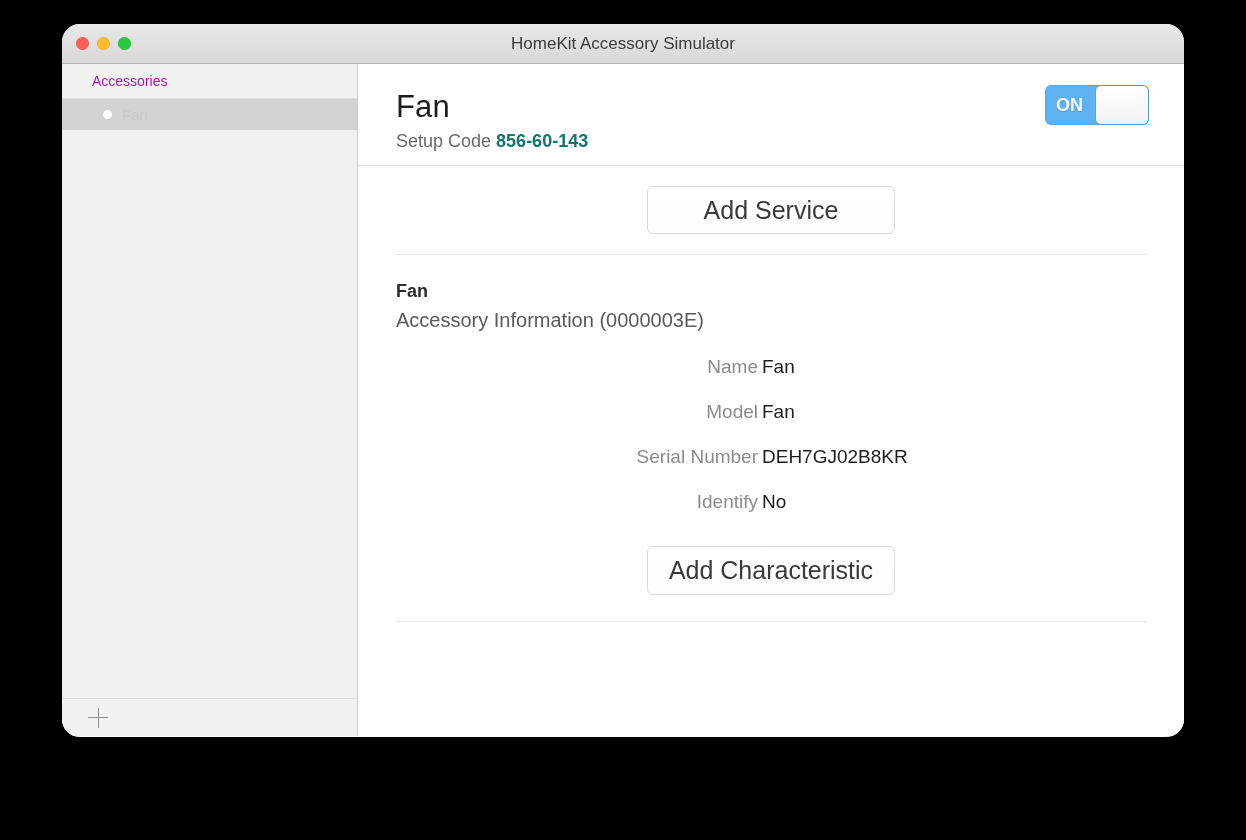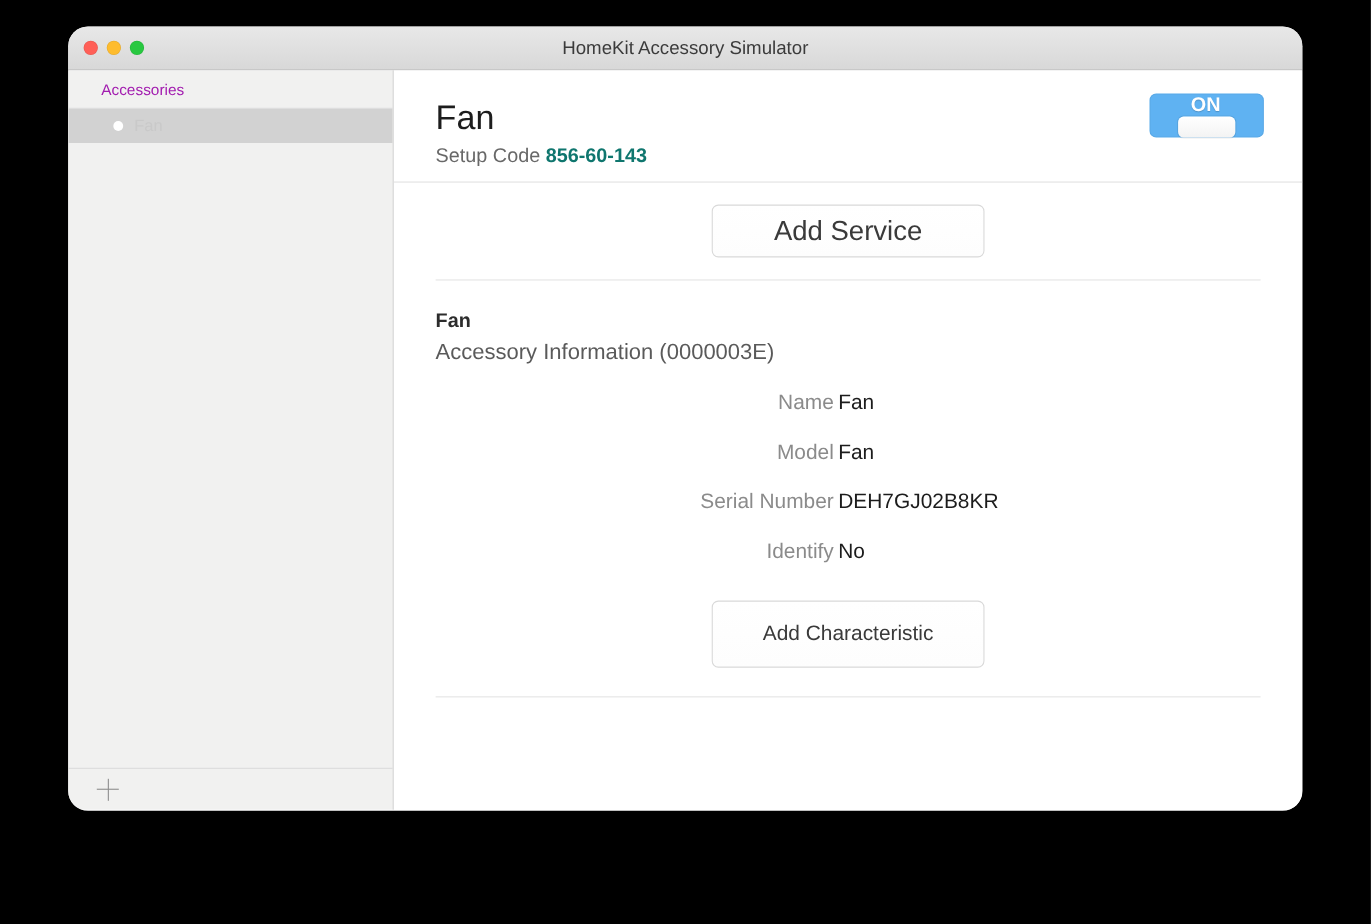--- a/index.html
+++ b/index.html
@@ -99,21 +99,20 @@
   .acc-setup { margin-top:6px; font-size:18px; color:#686868; }
   .acc-setup b { color:#0f766e; font-weight:700; }
 
   .toggle {
     position:absolute; right:35px; top:21px;
     width:104px; height:40px;
     background:#5fb2f2;
     border-radius:6px;
     display:flex; align-items:center;
     box-shadow:inset 0 0 0 1px rgba(0,0,0,0.05);
-    flex-direction:column;
   }
   .toggle-label {
     flex:1; text-align:center;
     color:#fff; font-size:18px; font-weight:700;
     text-shadow:0 1px 1px rgba(0,0,0,0.18);
     padding-right:2px;
   }
   .toggle-knob {
     width:52px; height:38px;
     margin-right:1px;
@@ -125,21 +124,21 @@
   .btn-row { display:flex; justify-content:center; }
   .btn {
     background:linear-gradient(to bottom,#ffffff 0%,#fdfdfd 100%);
     border:1px solid #d9d9d9;
     border-radius:6px;
     font-size:25px;
     color:#3a3a3a;
     font-family:"Liberation Sans", sans-serif;
   }
   .btn-add-service { margin-top:20px; width:248px; height:48px; }
-  .btn-add-char { margin-top:0; width:248px; height:61px; font-size:19px; }
+  .btn-add-char { margin-top:0; width:248px; height:49px; font-size:25px; }
 
   .divider { height:1px; background:#e4e4e4; margin:0 38px; }
 
   .service-block { padding:26px 38px 0 38px; }
   .service-title { font-size:18px; font-weight:700; color:#2c2c2c; }
   .service-sub { margin-top:7px; font-size:20px; color:#5a5a5a; }
 
   .props { margin-top:24px; }
   .prop-row {
     display:flex;

